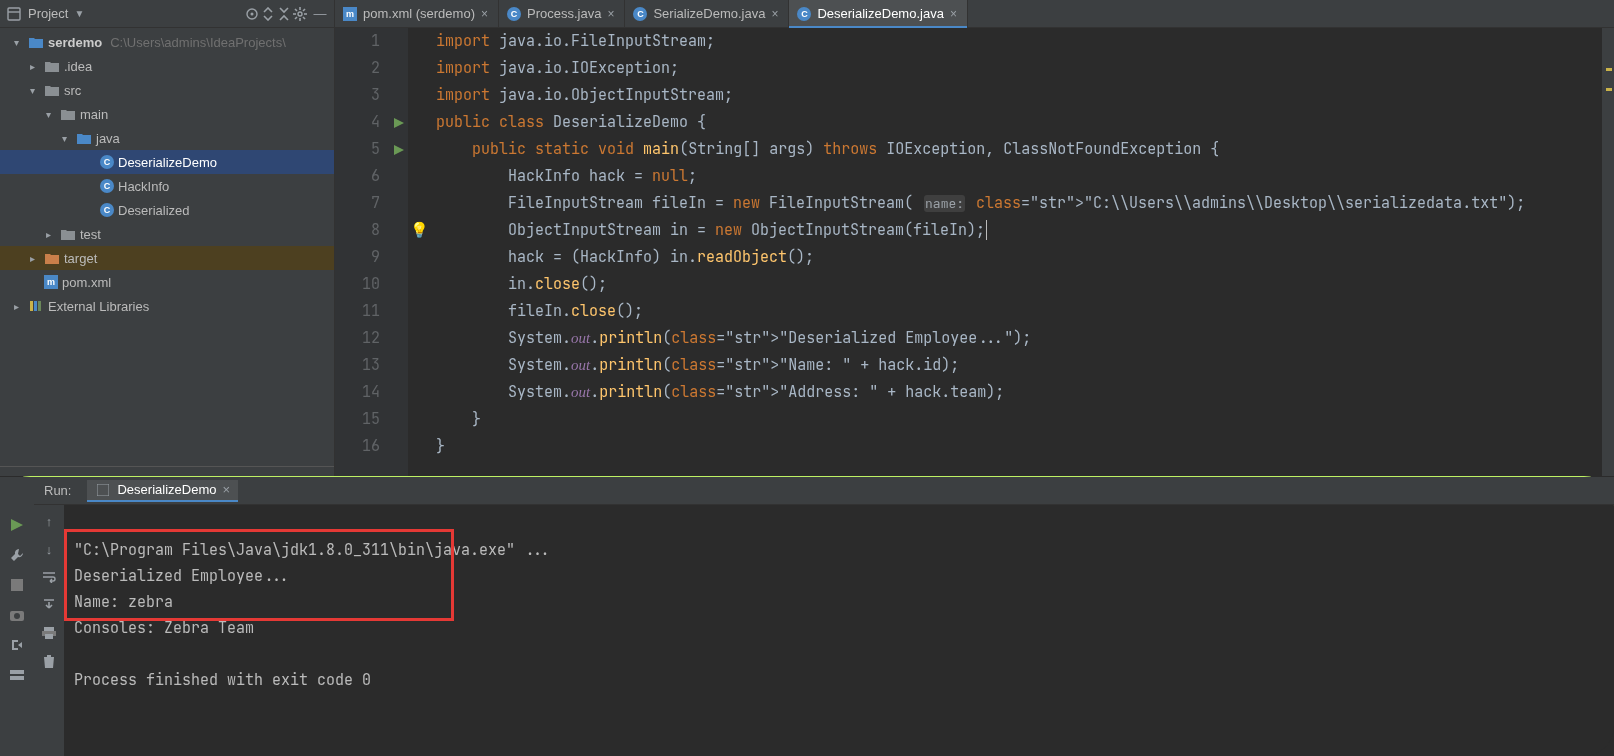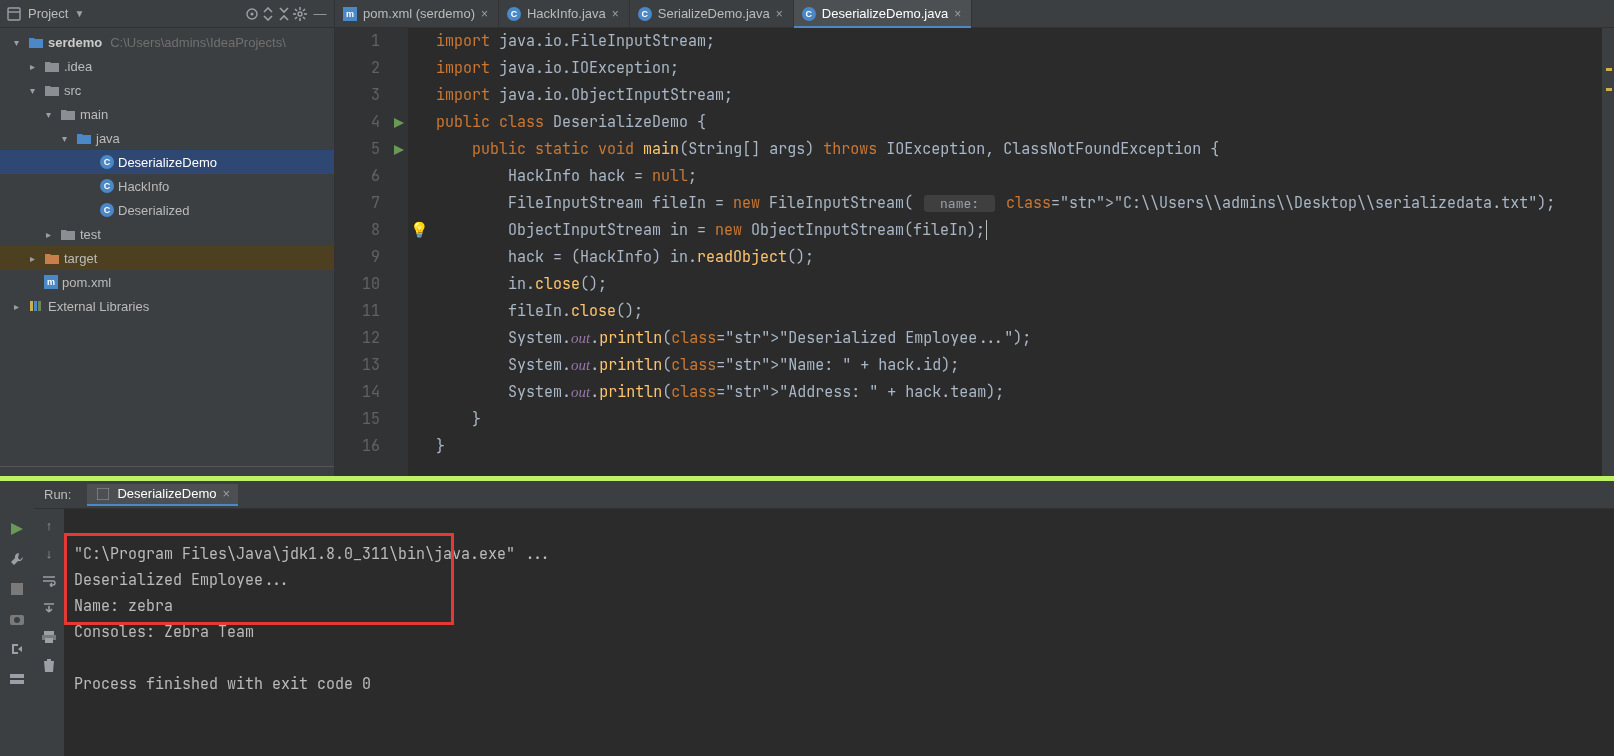--- a/index.html
+++ b/index.html
@@ -122,35 +122,36 @@
     display: flex; flex-direction: column; align-items: center;
   }
   .hint-gutter .row { height: 27px; display: flex; align-items: center; justify-content: center; }
   .code { flex: 1; padding-left: 4px; color: #a9b7c6; white-space: pre; }
   .kw { color: #cc7832; }
   .field { color: #9876aa; font-style: italic; font-family: Liberation Serif, serif; }
   .fn { color: #ffc66d; }
   .underline { text-decoration-color: #808080; }
   .param-hint {
     background: #3f3f3f; color: #9aa0a6;
-    border-radius: 3px; padding: 0 16px; margin: 0 2px; font-size: 13px;
+    border-radius: 3px; padding: 0 1px; margin: 0 2px; font-size: 13px;
   }
   .caret { border-right: 1px solid #bbbbbb; margin-left: 1px; }
 
   .scroll-v {
     width: 12px; background: #3c3f41; position: relative;
   }
   .warn-stripe { position: absolute; right: 2px; width: 6px; height: 3px; background: #c9b24a; }
 
   
   .run-window {
     height: 280px;
     display: flex;
-    border-top: 5px solid #bef264;
+    border-top: 1px solid #bef264;
     background: #2b2b2b;
+    border-radius: 30px;
   }
   .run-left-rail {
     width: 34px; background: #3c3f41;
     display: flex; flex-direction: column; align-items: center; gap: 10px;
     padding-top: 38px;
   }
   .run-left-rail .btn, .run-toolcol .btn {
     width: 20px; height: 20px; display: flex; align-items: center; justify-content: center;
     color: #9aa0a6;
   }
@@ -348,21 +349,21 @@
 
     <div class="editor-area">
       <div class="tabs">
         <div class="tab">
           <span class="pom-ico">m</span>
           <span>pom.xml (serdemo)</span>
           <span class="close">×</span>
         </div>
         <div class="tab">
           <span class="class-ico">C</span>
-          <span>HackInfo.java</span>
+          <span>Process.java</span>
           <span class="close">×</span>
         </div>
         <div class="tab">
           <span class="class-ico">C</span>
           <span>SerializeDemo.java</span>
           <span class="close">×</span>
         </div>
         <div class="tab active">
           <span class="class-ico">C</span>
           <span>DeserializeDemo.java</span>

